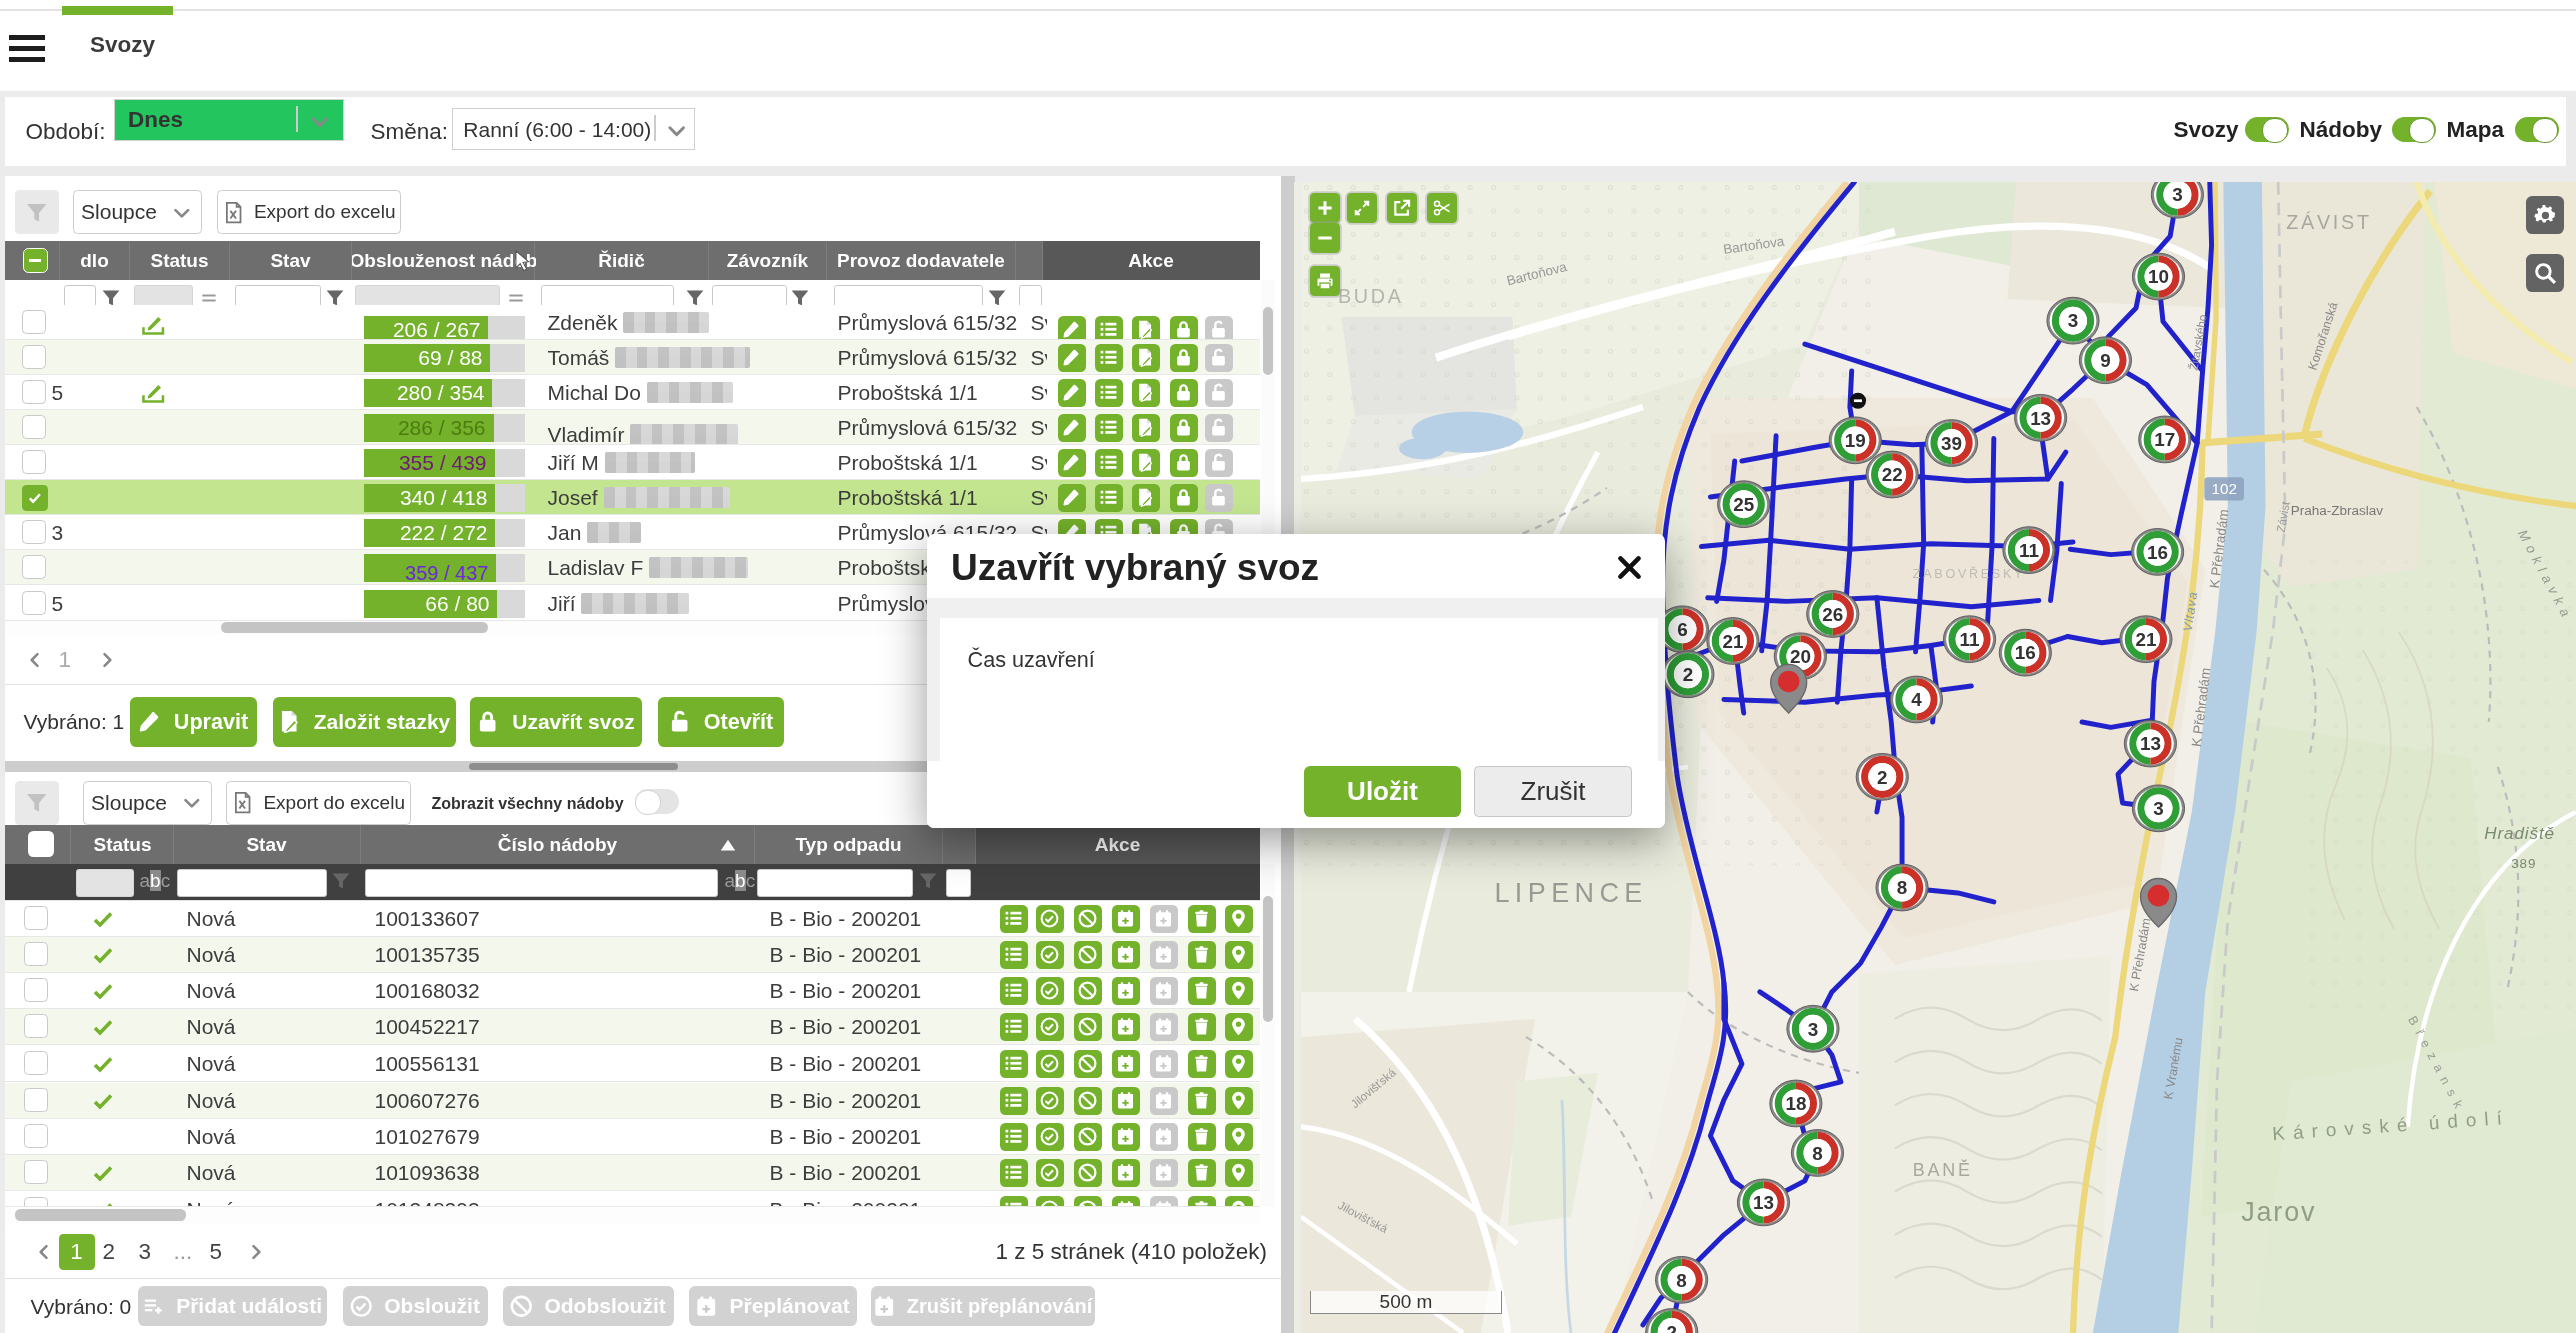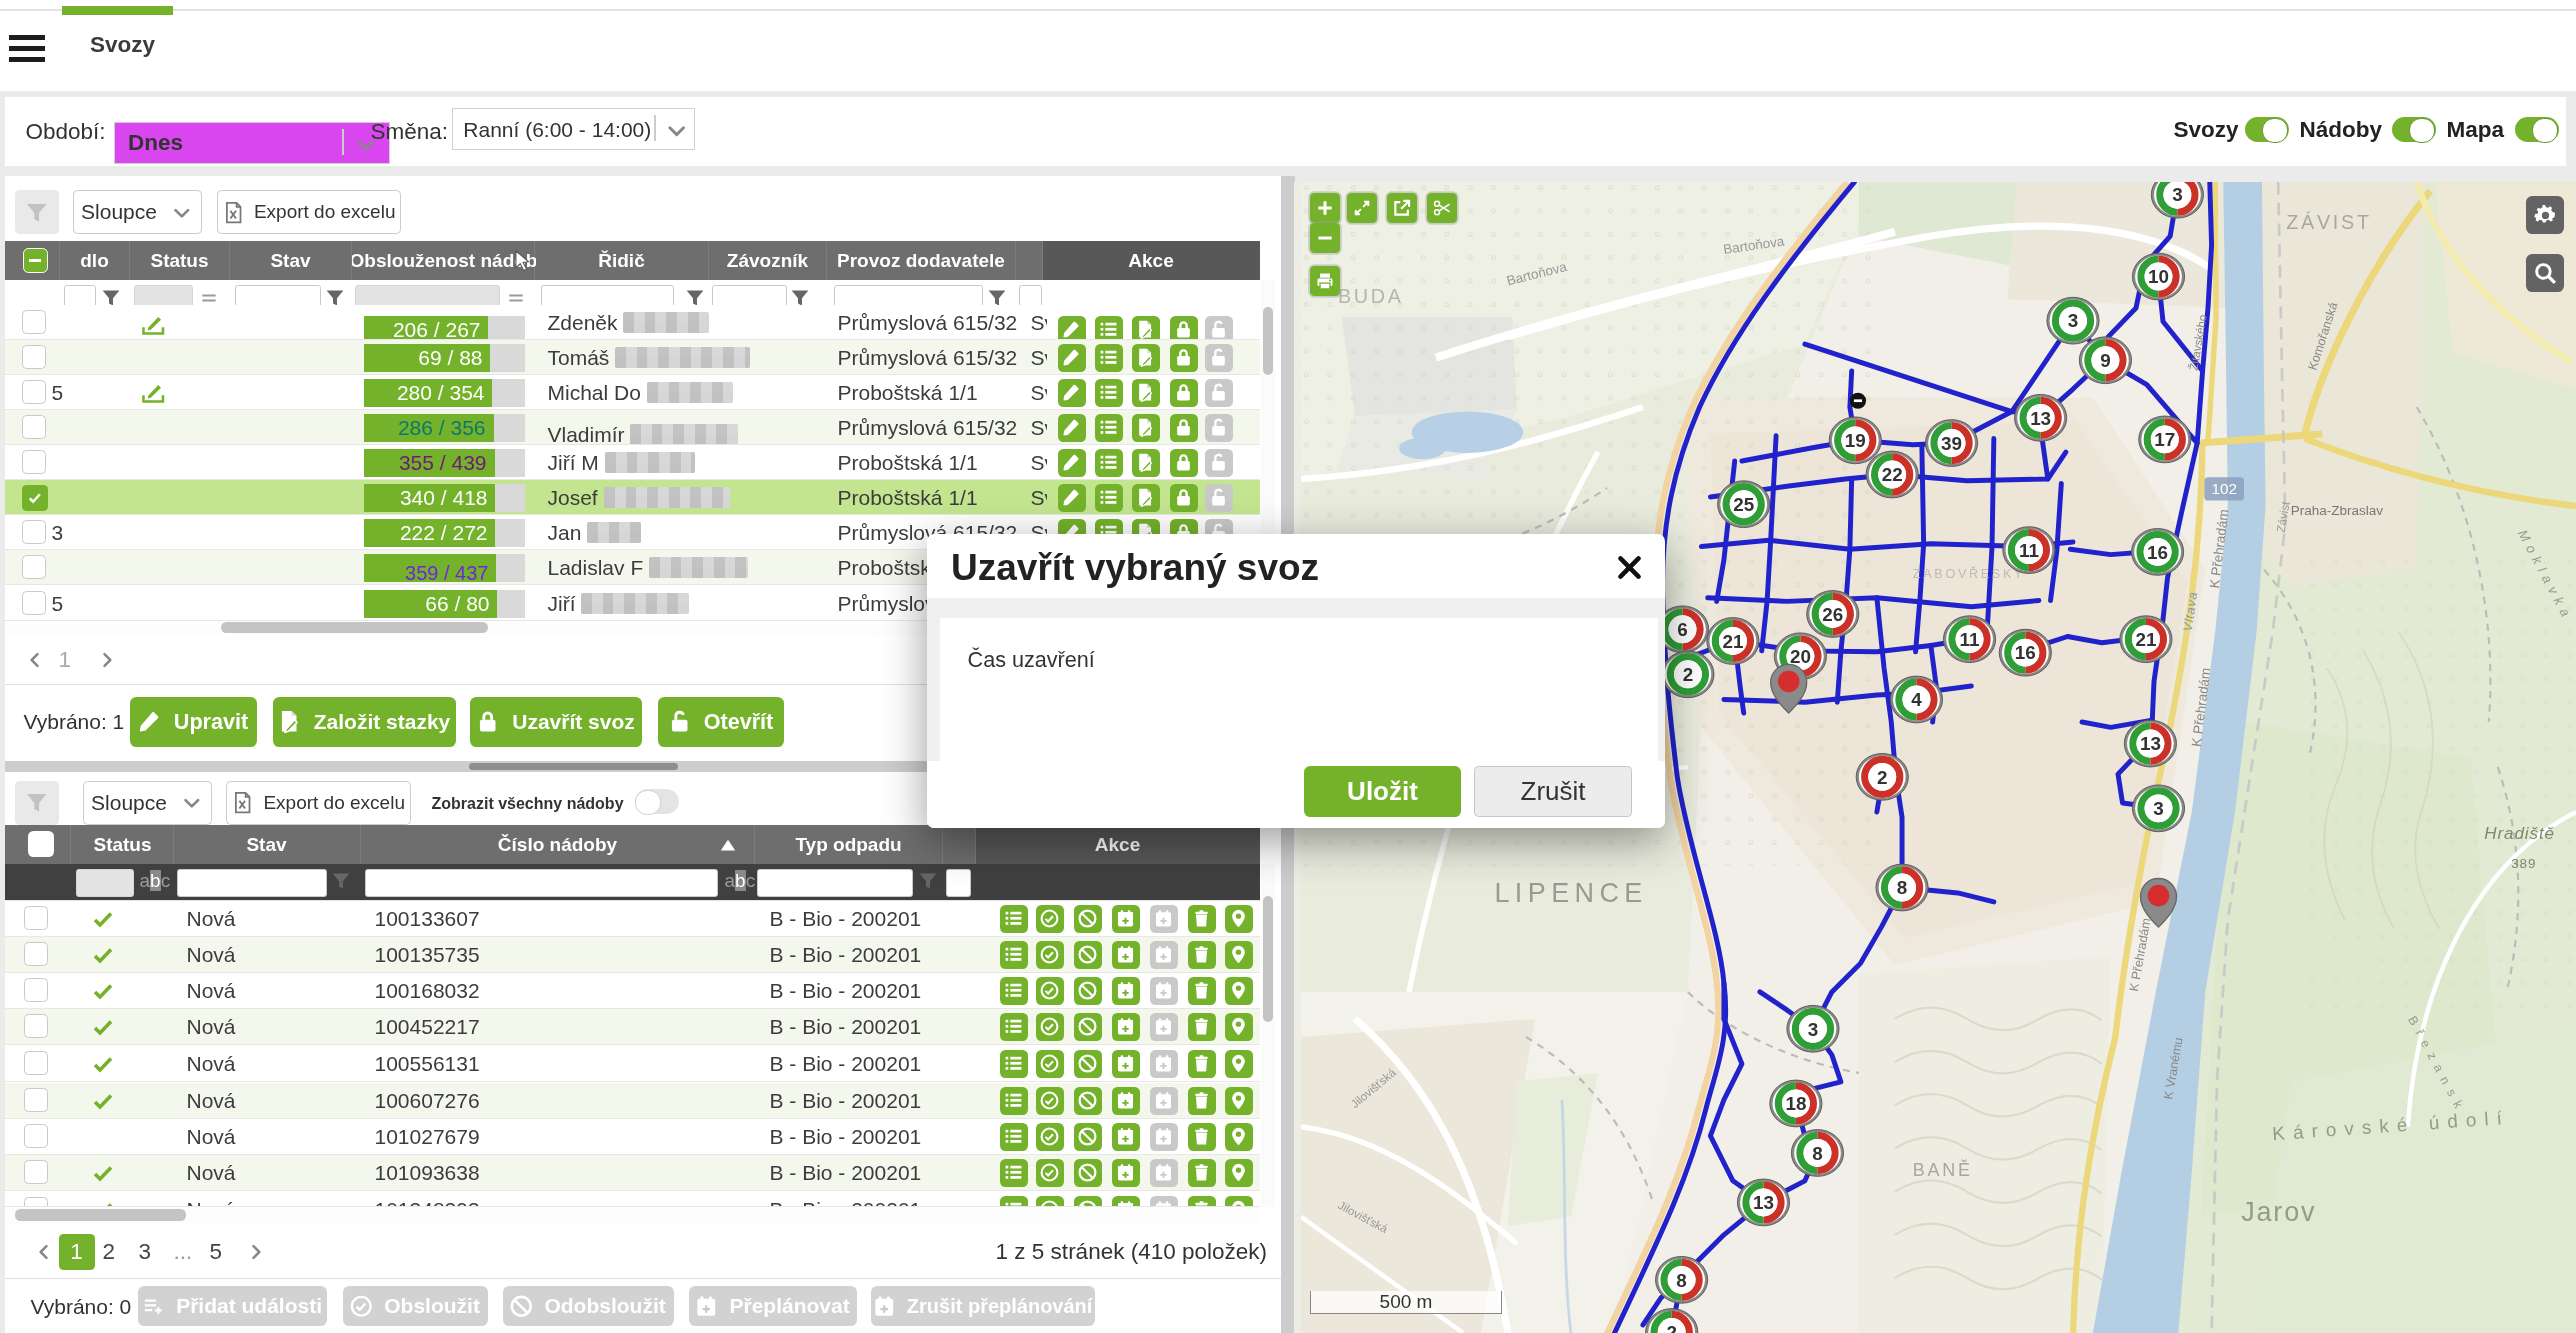--- a/index.html
+++ b/index.html
@@ -155,21 +155,21 @@
  <div class="abs" style="left:0;top:9px;width:2576px;height:1.8px;background:#e2e2e2"></div>
  <div class="abs" style="left:62px;top:6.3px;width:111px;height:9px;background:#74b22b"></div>
  <div class="abs" style="left:9px;top:35px;width:36px;height:5.4px;background:#1d1d1d"></div>
  <div class="abs" style="left:9px;top:46px;width:36px;height:5.4px;background:#1d1d1d"></div>
  <div class="abs" style="left:9px;top:57px;width:36px;height:5.4px;background:#1d1d1d"></div>
  <div class="abs" style="left:90px;top:32px;font-size:22.5px;font-weight:bold;color:#3b3b3b">Svozy</div>
 </div>
 
 <div class="abs" style="left:4.5px;top:97px;width:2561px;height:69px;background:#fff">
  <div class="abs" style="left:21px;top:21.6px;font-size:22.5px;color:#333">Období:</div>
- <div class="abs" style="left:109px;top:25px;width:276px;height:42px;border:1.8px solid #d0d0d0;background:#d946ef">
+ <div class="abs" style="left:109px;top:2px;width:230px;height:42px;border:1.8px solid #d0d0d0;background:#22c55e">
    <div class="abs" style="left:13.5px;top:7.2px;font-size:22.5px;font-weight:bold;color:#333">Dnes</div>
    <div class="abs" style="right:45px;top:6.3px;width:1.8px;height:26px;background:#ccc"></div>
    <div class="abs" style="right:10.8px;top:10px">
         <svg class="ic" width="23.4" height="23.4" viewBox="0 0 24 24">
           <use href="#chev"></use>
         </svg>
       </div>
  </div>
  <div class="abs" style="left:366px;top:21.6px;font-size:22.5px;color:#333">Směna:</div>
  <div class="abs" style="left:447px;top:10.8px;width:243px;height:42px;border:1.8px solid #d0d0d0;background:#fff">
@@ -387,21 +387,21 @@
 <div class="ab dis" style="left:1200px;top:3.6px">
         <svg class="ic" width="19" height="19" viewBox="0 0 24 24">
           <use href="#unlock"></use>
         </svg>
       </div>
 </div>
 <div class="abs" style="left:0;top:234px;width:1255px;height:35px;background:#f3f7ec;border-bottom:0.9px solid #e7e7e7;overflow:hidden">
 <div class="ck" style="left:17px;top:4.5px"></div>
 <div class="abs" style="left:359px;top:3.6px;width:161px;height:28px;background:#d9d9d9">
         <div style="position:absolute;left:0;top:0;width:130px;height:28px;background:#74b22b"></div>
-        <div style="position:absolute;left:0;top:0;width:122px;height:28px;color:#0f766e;font-size:21px;display:flex;align-items:center;justify-content:flex-end">286 / 356</div>
+        <div style="position:absolute;left:0;top:0;width:122px;height:28px;color:#4d7c0f;font-size:21px;display:flex;align-items:center;justify-content:flex-end">286 / 356</div>
       </div>
 <div class="cell" style="left:543px;top:0;height:50px;white-space:nowrap">Vladimír&nbsp;<span class="blur" style="width:108px"></span></div>
 <div class="cell" style="left:833px;top:0;height:35px;white-space:nowrap">Průmyslová 615/32</div>
 <div class="cell" style="left:1026px;top:0;height:35px;width:16px;overflow:hidden">Sv</div>
 <div class="ab" style="left:1053px;top:3.6px">
         <svg class="ic" width="19" height="19" viewBox="0 0 24 24">
           <use href="#pencil"></use>
         </svg>
       </div>
 <div class="ab" style="left:1090px;top:3.6px">

